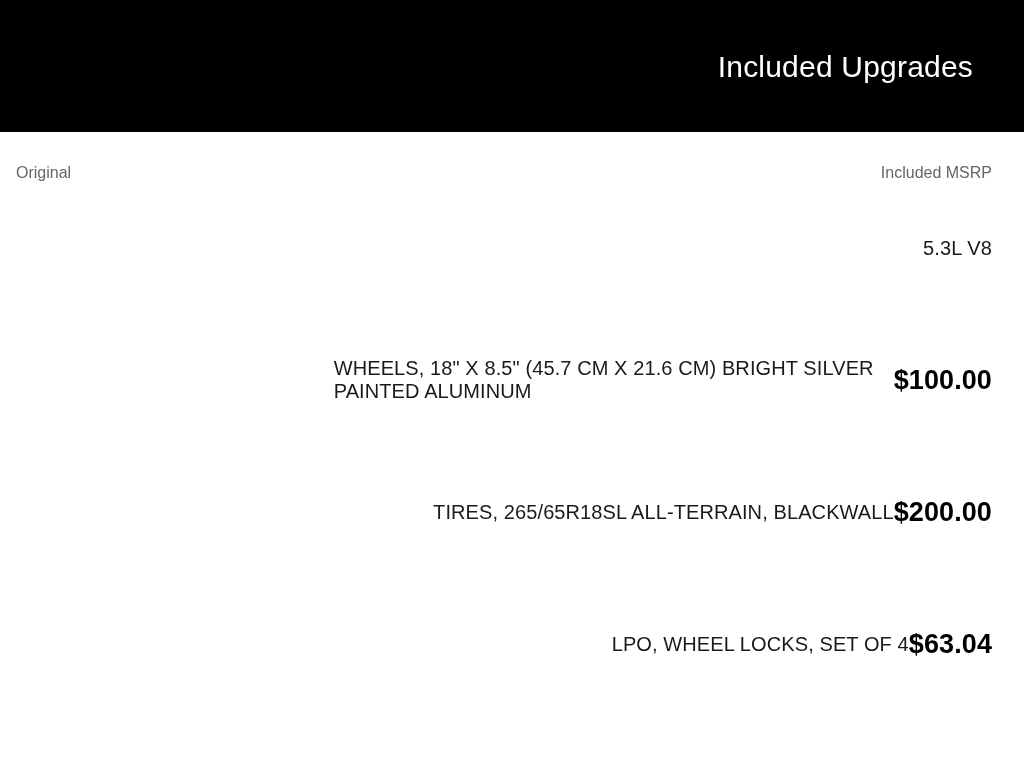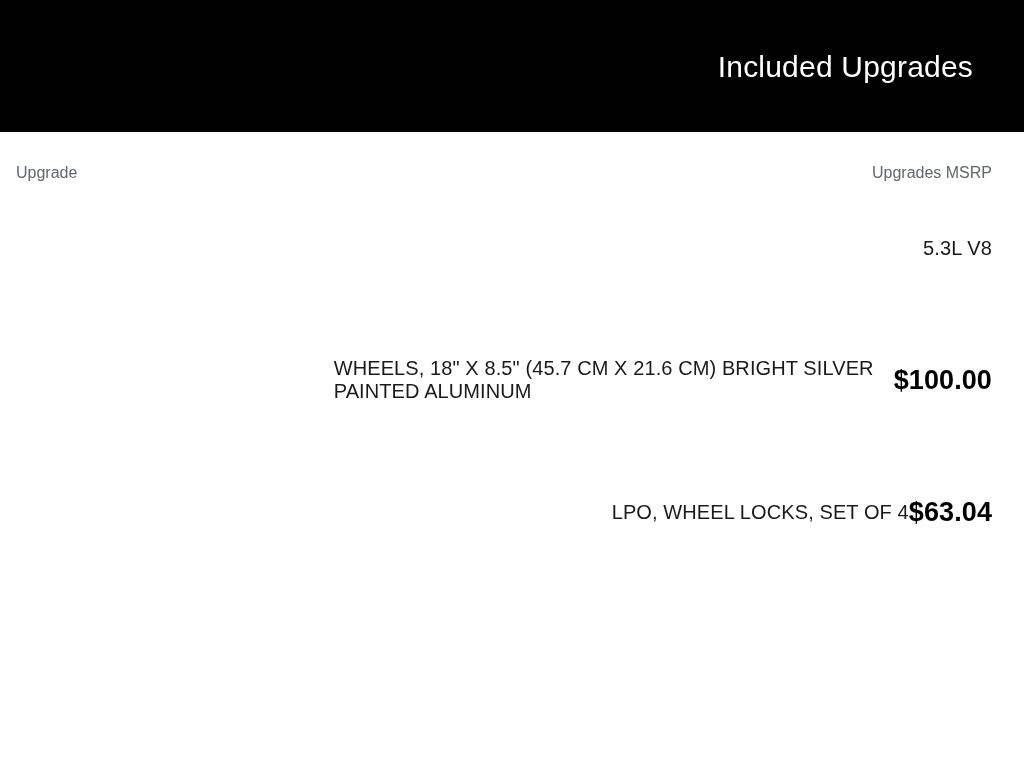--- a/index.html
+++ b/index.html
@@ -76,33 +76,37 @@
 
 <div class="page">
 
   <header class="topbar">
     <h1 class="title">Included Upgrades</h1>
   </header>
 
   <main>
 
     <div class="col-headers">
-      <span>Upgrade</span>
-      <span>Upgrades MSRP</span>
+      <span>Original</span>
+      <span>Included MSRP</span>
     </div>
 
     <div class="row">
       <span class="upgrade-label">5.3L V8</span>
     </div>
 
     <div class="row">
       <span class="upgrade-label">WHEELS, 18" X 8.5" (45.7 CM X 21.6 CM) BRIGHT SILVER PAINTED ALUMINUM</span>
       <span class="price">$100.00</span>
     </div>
 
+    <div class="row">
+      <span class="upgrade-label">TIRES, 265/65R18SL ALL-TERRAIN, BLACKWALL</span>
+      <span class="price">$200.00</span>
+    </div>
 
     <div class="row">
       <span class="upgrade-label">LPO, WHEEL LOCKS, SET OF 4</span>
       <span class="price">$63.04</span>
     </div>
 
 
   </main>
 </div>
 

